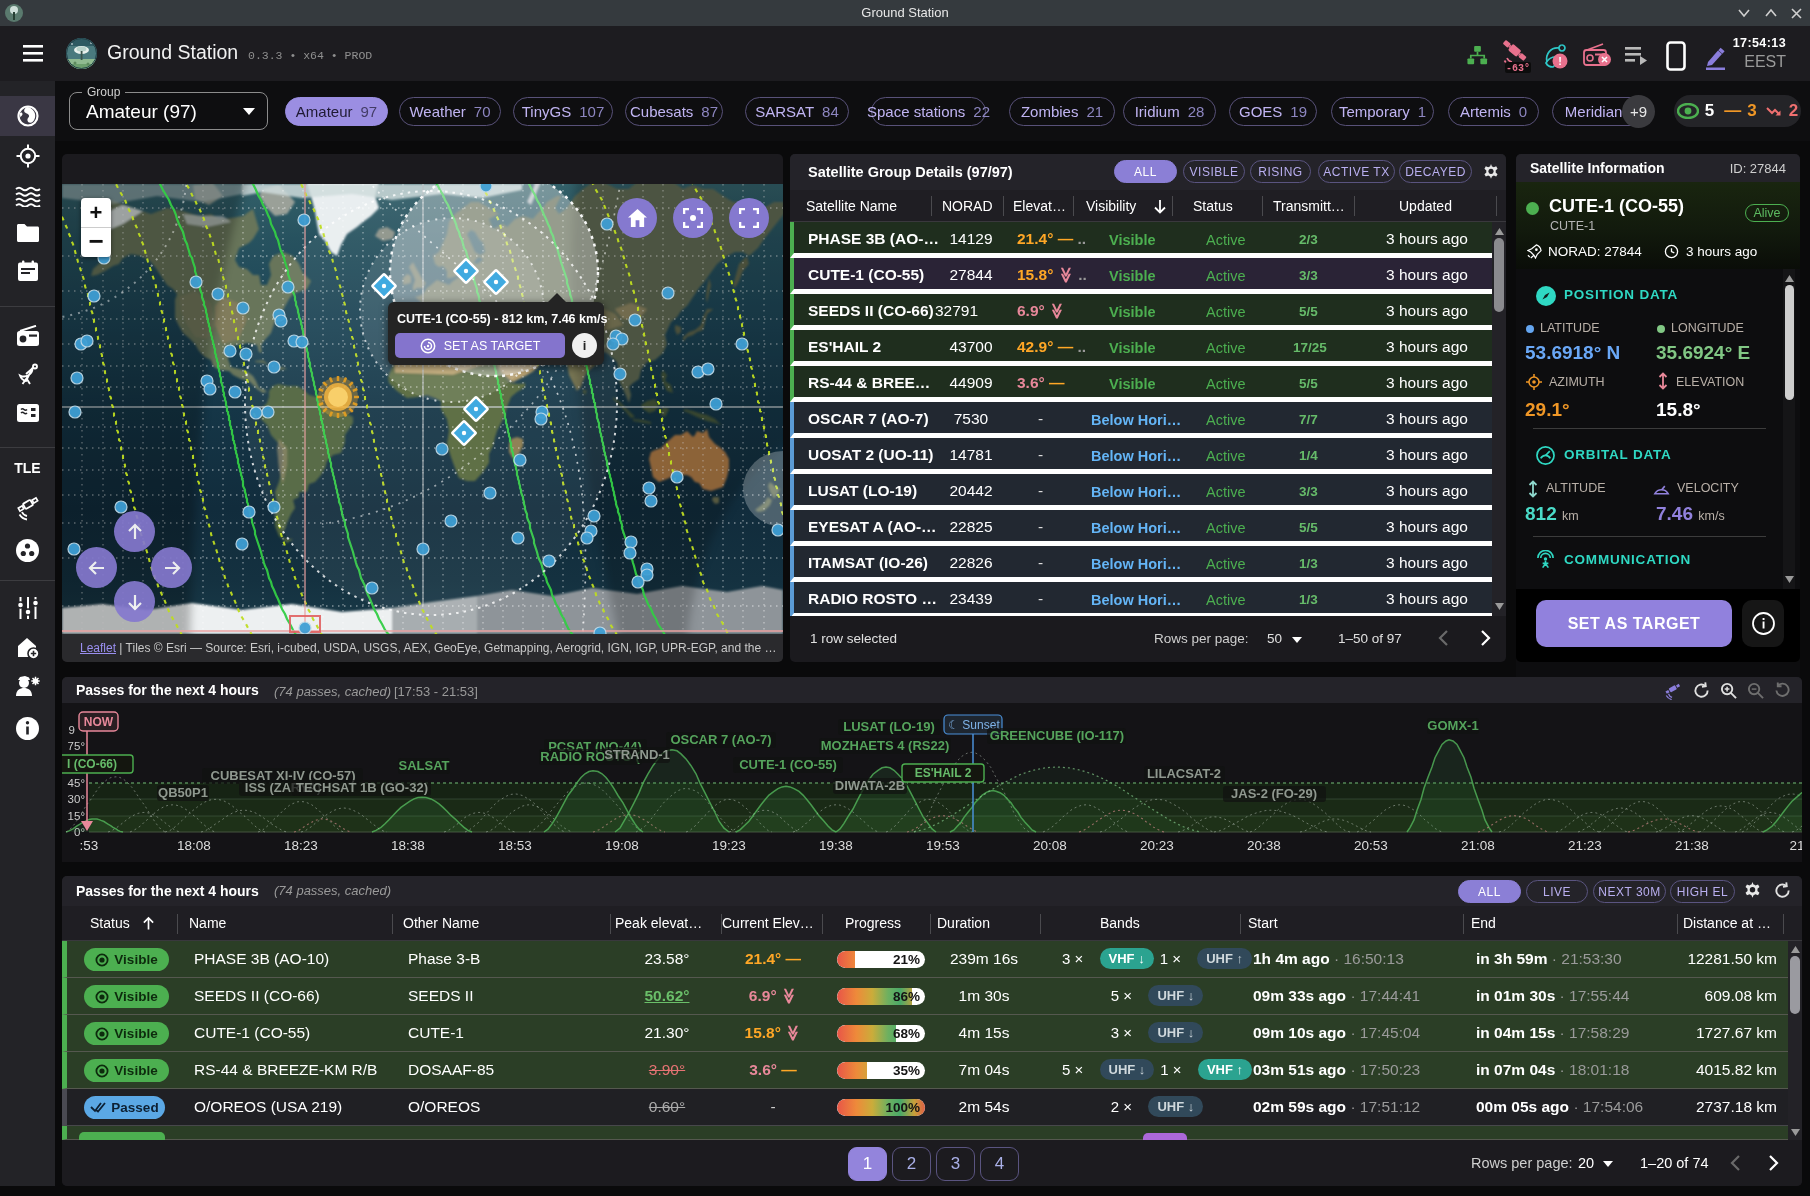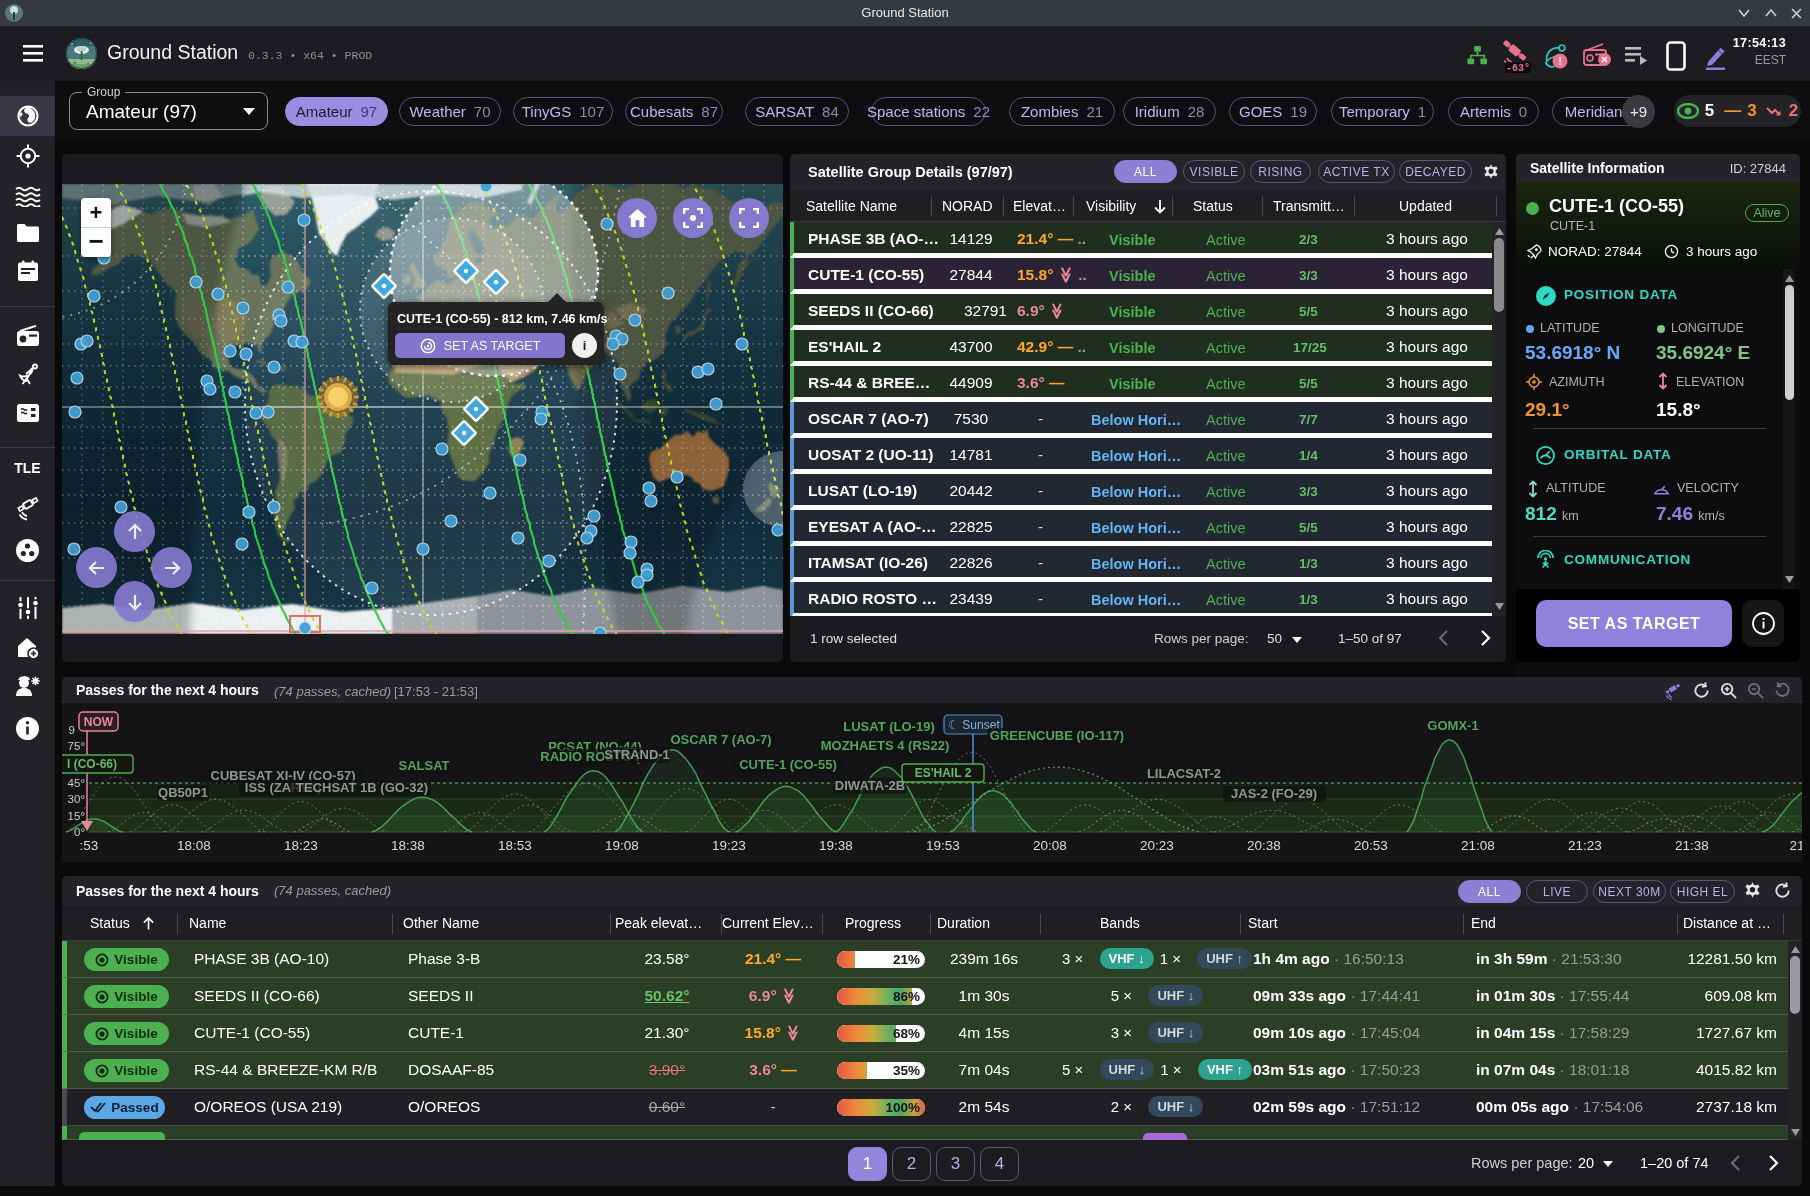--- a/index.html
+++ b/index.html
@@ -11,21 +11,21 @@
 
 #titlebar { left:0; top:0; width:1810px; height:26px; background:#353a3e; }
 #titlebar .tname { position:absolute; left:0; right:0; top:5px; text-align:center; font-size:13px; color:#e8e8e8; }
 
 
 #appbar { left:0; top:26px; width:1810px; height:55px; background:#1d1c20; }
 .appname { position:absolute; left:107px; top:15px; font-size:19.5px; color:#f2f2f2; }
 .ver { position:absolute; left:248px; top:23px; font-family:"Liberation Mono",monospace; font-size:11.5px; color:#8f8f8f;}
 .clock { position:absolute; right:24px; top:10px; text-align:right; }
 .clock .t1 { font-size:12.5px; font-weight:bold; color:#fff; letter-spacing:0.4px;}
-.clock .t2 { font-size:12px; color:#9a9a9a; margin-top:3px;}
+.clock .t2 { font-size:16px; color:#9a9a9a; margin-top:3px;}
 
 
 #filterbar { left:55px; top:81px; width:1755px; height:60px; background:#0e0e10; }
 #groupsel { position:absolute; left:14px; top:11px; width:199px; height:38px; border:1px solid #8c8c8c; border-radius:8px; }
 #groupsel .glabel { position:absolute; left:12px; top:-8px; background:#0e0e10; padding:0 5px; font-size:12px; color:#cfcfcf;}
 #groupsel .gval { position:absolute; left:16px; top:8px; font-size:19px; color:#fff; }
 #groupsel .gcaret { position:absolute; right:12px; top:15px; width:0; height:0; border-left:6px solid transparent; border-right:6px solid transparent; border-top:7px solid #fff; }
 .chip { position:absolute; top:16px; height:29px; border-radius:15px; border:1px solid #585179; display:flex; align-items:center; justify-content:center; font-size:15px; color:#c0b4f2; white-space:nowrap; }
 .chip b { font-weight:normal; color:#8d86c0; margin-left:8px; }
 .chip.sel { background:#9b8ee2; border-color:#9b8ee2; color:#1f1a33; }
@@ -688,20 +688,21 @@
       <div id="maptip">
         <div class="tt">CUTE-1 (CO-55) - 812 km, 7.46 km/s</div>
         <div class="tbtn"><svg width="16" height="16" viewBox="0 0 16 16">
               <circle cx="8" cy="8" r="6.7" fill="none" stroke="#fff" stroke-width="1.5"></circle>
               <path d="M8 4.5 A3.5 3.5 0 1 1 4.5 8" fill="none" stroke="#fff" stroke-width="1.5"></path>
               <circle cx="8" cy="8" r="1.2" fill="#fff"></circle>
             </svg>SET AS TARGET</div>
         <div class="tinfo">i</div>
       </div>
     </div>
+    <div id="attrib"><a>Leaflet</a> | Tiles © Esri — Source: Esri, i-cubed, USDA, USGS, AEX, GeoEye, Getmapping, Aerogrid, IGN, IGP, UPR-EGP, and the …</div>
   </div>
 
   <div class="abs panel" id="grouppanel">
     <div class="phead" style="height:36px">
         <div class="ptitle" style="top:10px;font-size:14.5px">Satellite Group Details (97/97)</div>
       <div class="fchip on" style="left:324px;width:63px;top:6px">ALL</div>
       <div class="fchip" style="left:393px;width:62px;top:6px">VISIBLE</div>
       <div class="fchip" style="left:460px;width:61px;top:6px">RISING</div>
       <div class="fchip" style="left:528px;width:77px;top:6px">ACTIVE TX</div>
       <div class="fchip" style="left:609px;width:73px;top:6px">DECAYED</div>
@@ -744,21 +745,21 @@
 <div class="gcell gname" style="left:14px">CUTE-1 (CO-55)</div>
 <div class="gcell" style="left:141px;width:72px;text-align:center">27844</div>
 <div class="gcell" style="left:223px;font-weight:bold"><span style="color:#ffa726">15.8° </span><span style="color:#e8889a;display:inline-block;transform:rotate(90deg)">≫</span><span style="color:#999">&nbsp;..</span></div>
 <div class="gcell gvis" style="left:315px;top:10px">Visible</div>
 <div class="gcell gact" style="left:412px;top:10px">Active</div>
 <div class="gcell gtx" style="left:505px;top:10px">3/3</div>
 <div class="gcell" style="left:560px;width:146px;text-align:center">3 hours ago</div>
 </div>
         <div class="grow vis" style="top:72px">
 <div class="gcell gname" style="left:14px">SEEDS II (CO-66)</div>
-<div class="gcell" style="left:141px;width:72px;text-align:right">32791</div>
+<div class="gcell" style="left:141px;width:72px;text-align:left">32791</div>
 <div class="gcell" style="left:223px;font-weight:bold"><span style="color:#e8889a">6.9° </span><span style="color:#e8889a;display:inline-block;transform:rotate(90deg)">≫</span></div>
 <div class="gcell gvis" style="left:315px;top:10px">Visible</div>
 <div class="gcell gact" style="left:412px;top:10px">Active</div>
 <div class="gcell gtx" style="left:505px;top:10px">5/5</div>
 <div class="gcell" style="left:560px;width:146px;text-align:center">3 hours ago</div>
 </div>
         <div class="grow vis" style="top:108px">
 <div class="gcell gname" style="left:14px">ES'HAIL 2</div>
 <div class="gcell" style="left:141px;width:72px;text-align:center">43700</div>
 <div class="gcell" style="left:223px;font-weight:bold"><span style="color:#ffa726">42.9° —</span><span style="color:#999">&nbsp;..</span></div>

